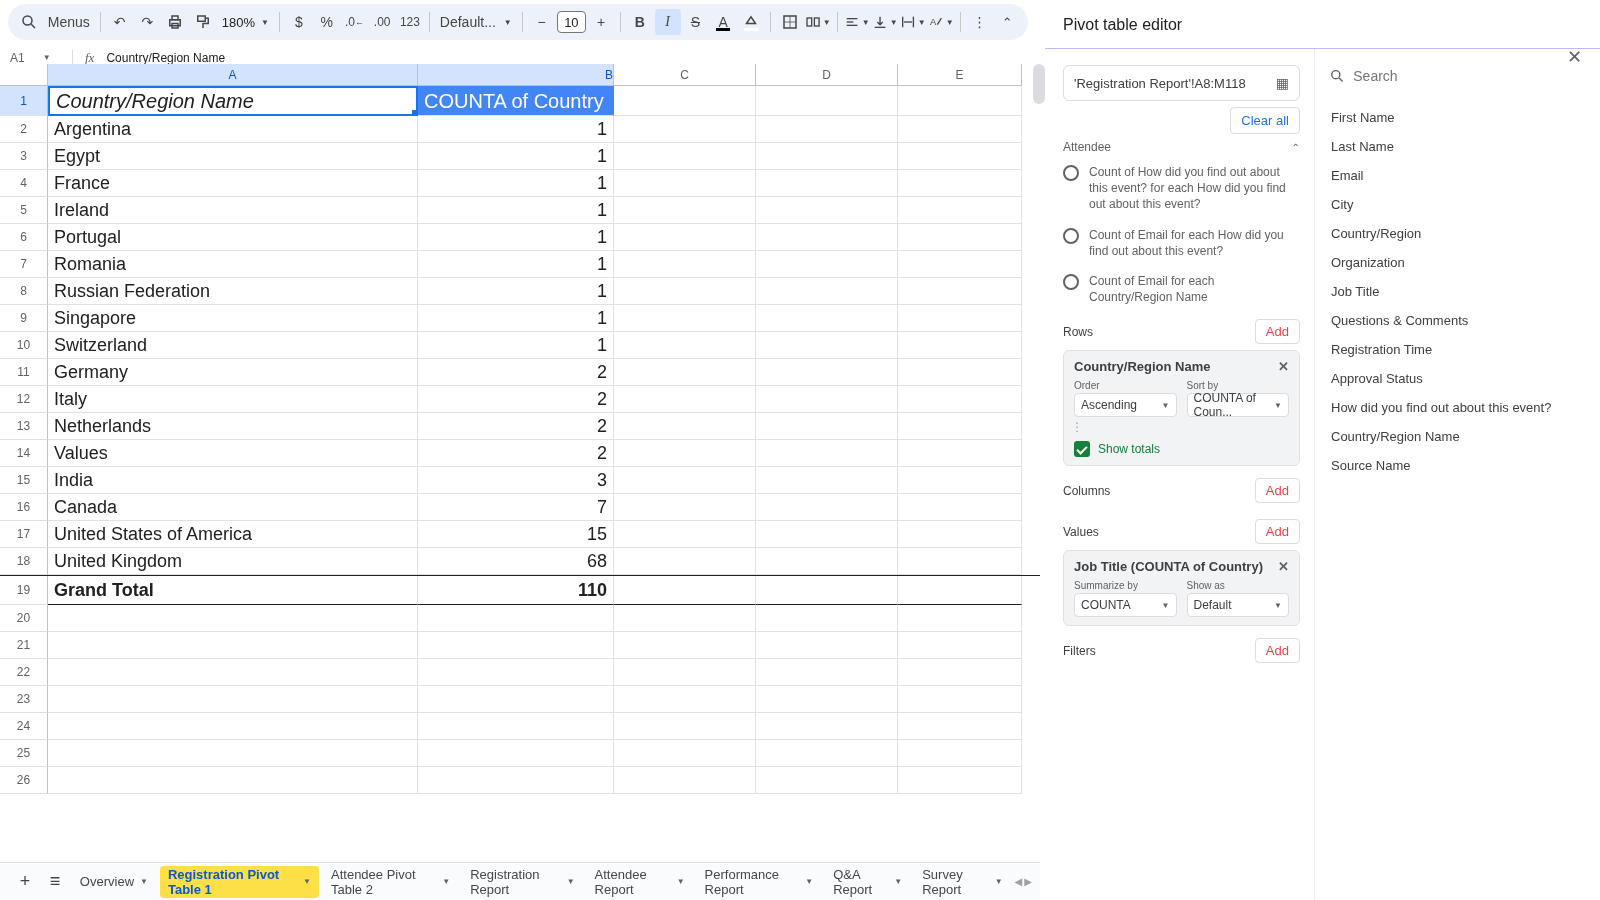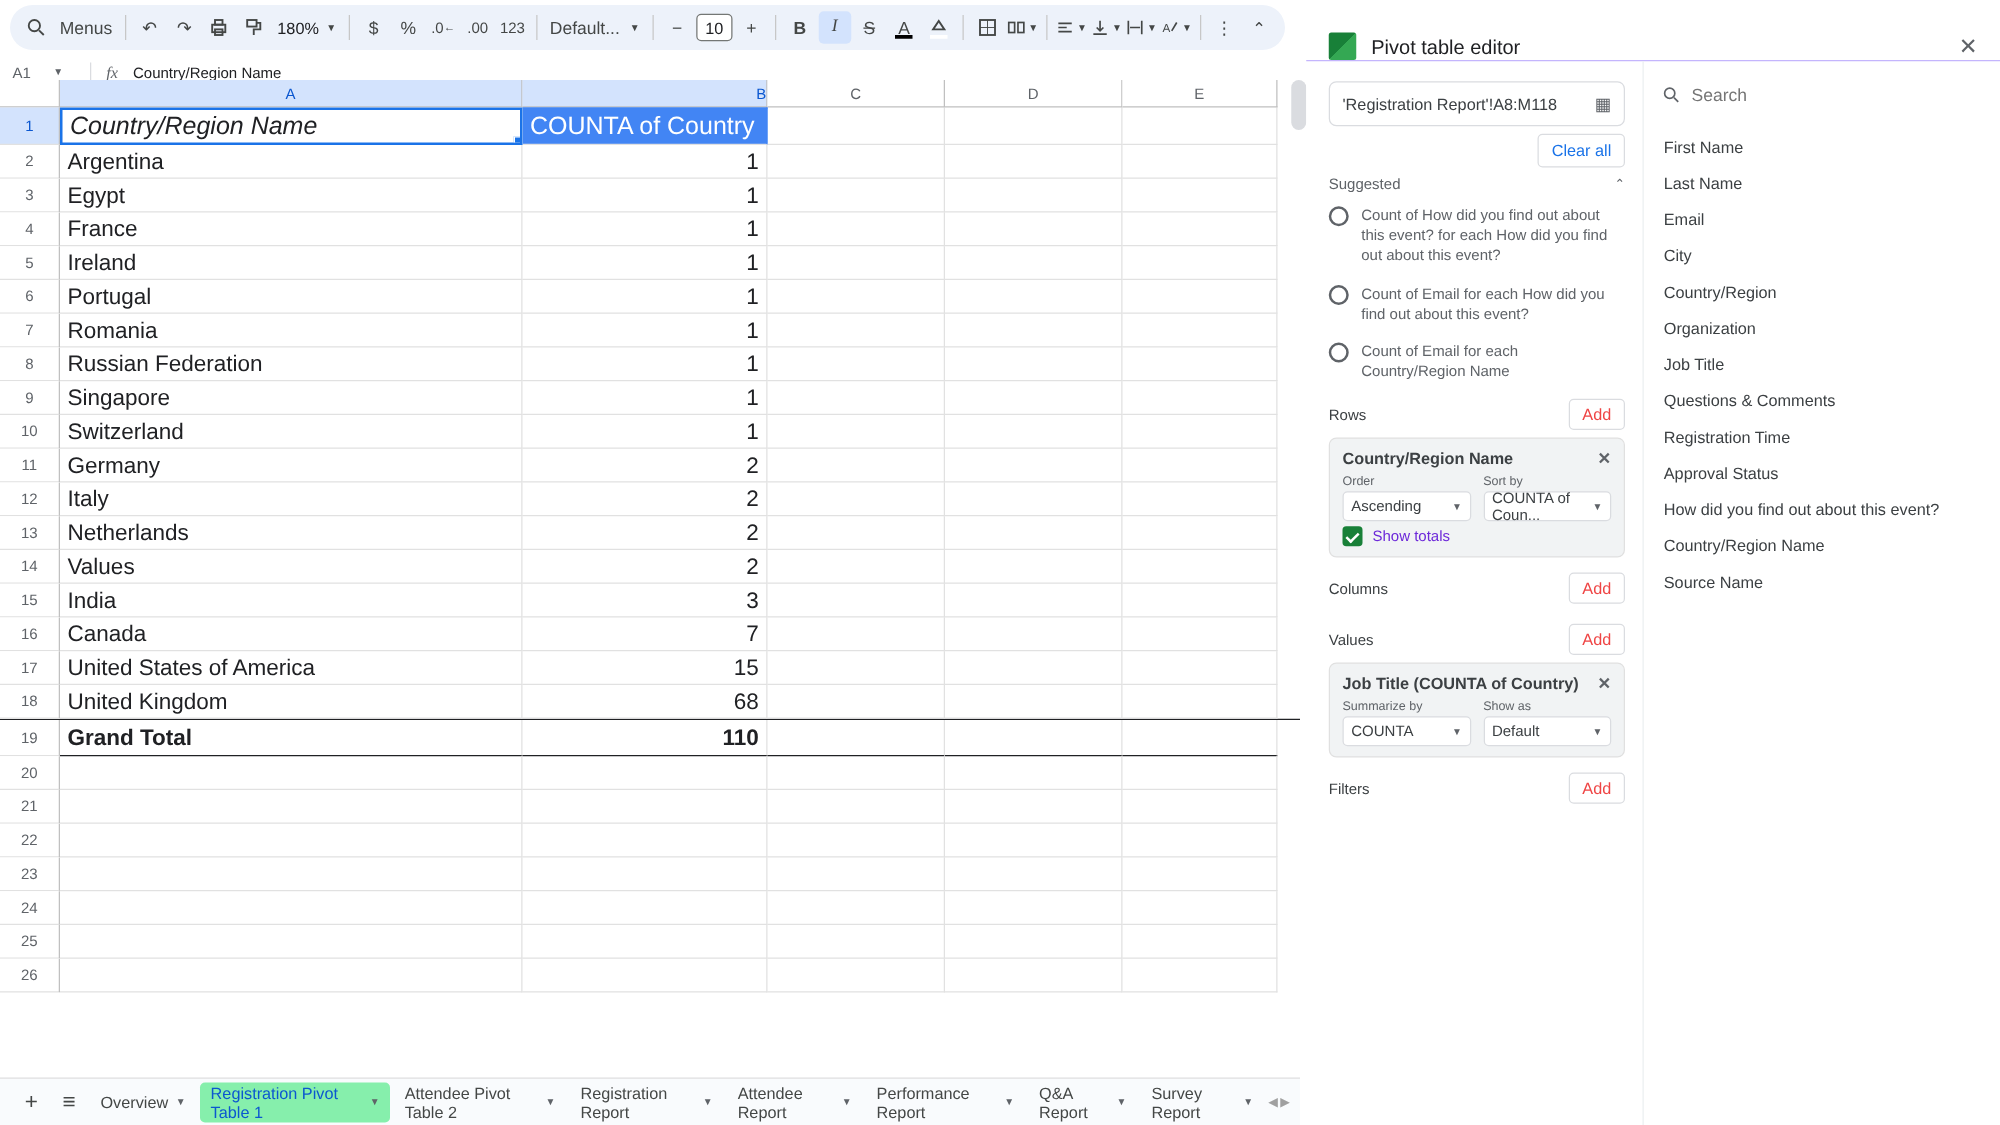--- a/index.html
+++ b/index.html
@@ -134,35 +134,35 @@
   .sheet-tabs {
     position:absolute; bottom:0; left:0; height:38px;
     width:1040px; background:#f9fbfd; border-top:1px solid #e0e0e0;
     display:flex; align-items:center; padding-left:12px; gap:4px;
   }
   .st-btn { width:30px; height:30px; display:flex; align-items:center; justify-content:center; color:#444746; font-size:18px; }
   .st-tab {
     padding:0 8px; height:32px; display:flex; align-items:center; gap:6px;
     font-size:13px; color:#444746; border-radius:4px;
   }
-  .st-tab.active { background:#86efac; color:#0b57d0; font-weight:400; }
+  .st-tab.active { background:#fde047; color:#0b57d0; font-weight:700; }
   .st-arrow { font-size:8px; color:#5f6368; }
   .sheet-nav { margin-left:auto; display:flex; gap:2px; padding-right:8px;}
   .sheet-nav .tri { font-size:10px; color:#a0a0a0; }
 
   
   .pivot {
     position:absolute; top:4px; right:0;
     width:555px; height:896px;
     background:#fff;
     display:flex; flex-direction:column;
   }
   .pv-header {
-    height:44px; display:flex; align-items:flex-end; gap:12px;
-    padding:0 18px; color:#202124;
+    height:44px; display:flex; align-items:flex-start; gap:12px;
+    padding:0 18px; color:#202124;flex-direction:column;
   }
   .pv-logo {
     width:22px; height:22px; position:relative;
   }
   .pv-logo::before {
     content:""; position:absolute; inset:0;
     background: linear-gradient(135deg,#188038 0 50%, #34a853 50% 100%);
     border-radius:2px;
   }
   .pv-title { font-size:16px; font-weight:500; }
@@ -237,21 +237,21 @@
   .chip-label { font-size:10px; color:#5f6368; margin-bottom:2px; }
   .chip-select {
     height:24px; background:#fff; border:1px solid #dadce0; border-radius:4px;
     font-size:12px; color:#3c4043;
     display:flex; align-items:center; justify-content:space-between;
     padding:0 6px;
   }
   .chip-sel-arrow { font-size:8px; color:#5f6368; }
   .chip-check {
     display:flex; align-items:center; gap:8px;
-    margin-top:4px; font-size:12px; color:#6d28d9;
+    margin-top:24px; font-size:12px; color:#15803d;
   }
   .cbox {
     width:16px; height:16px; background:#188038; border-radius:3px; position:relative;
   }
   .cbox::after {
     content:""; position:absolute; left:3px; top:5px;
     width:8px; height:4px; border-left:2px solid #fff; border-bottom:2px solid #fff;
     transform:rotate(-45deg);
   }
   .drag-dots { position:absolute; left:8px; margin-top:70px; color:#9aa0a6; font-size:12px; letter-spacing:2px; }
@@ -665,21 +665,21 @@
   </div>
   <div class="pv-body">
     <div class="pv-left">
       <div class="pv-range">
         <span>'Registration Report'!A8:M118</span>
         <span class="pv-range-icon">▦</span>
       </div>
       <div class="pv-clear"><span>Clear all</span></div>
 
       <div class="pv-section-label">
-        <span>Suggested</span>
+        <span>Attendee</span>
         <span class="sugg-arrow">⌃</span>
       </div>
       <div id="suggestions">
           <div class="sugg-item">
             <div class="radio"></div>
             <div>Count of How did you find out about this event? for each How did you find out about this event?</div>
           </div>
           <div class="sugg-item">
             <div class="radio"></div>
             <div>Count of Email for each How did you find out about this event?</div>

